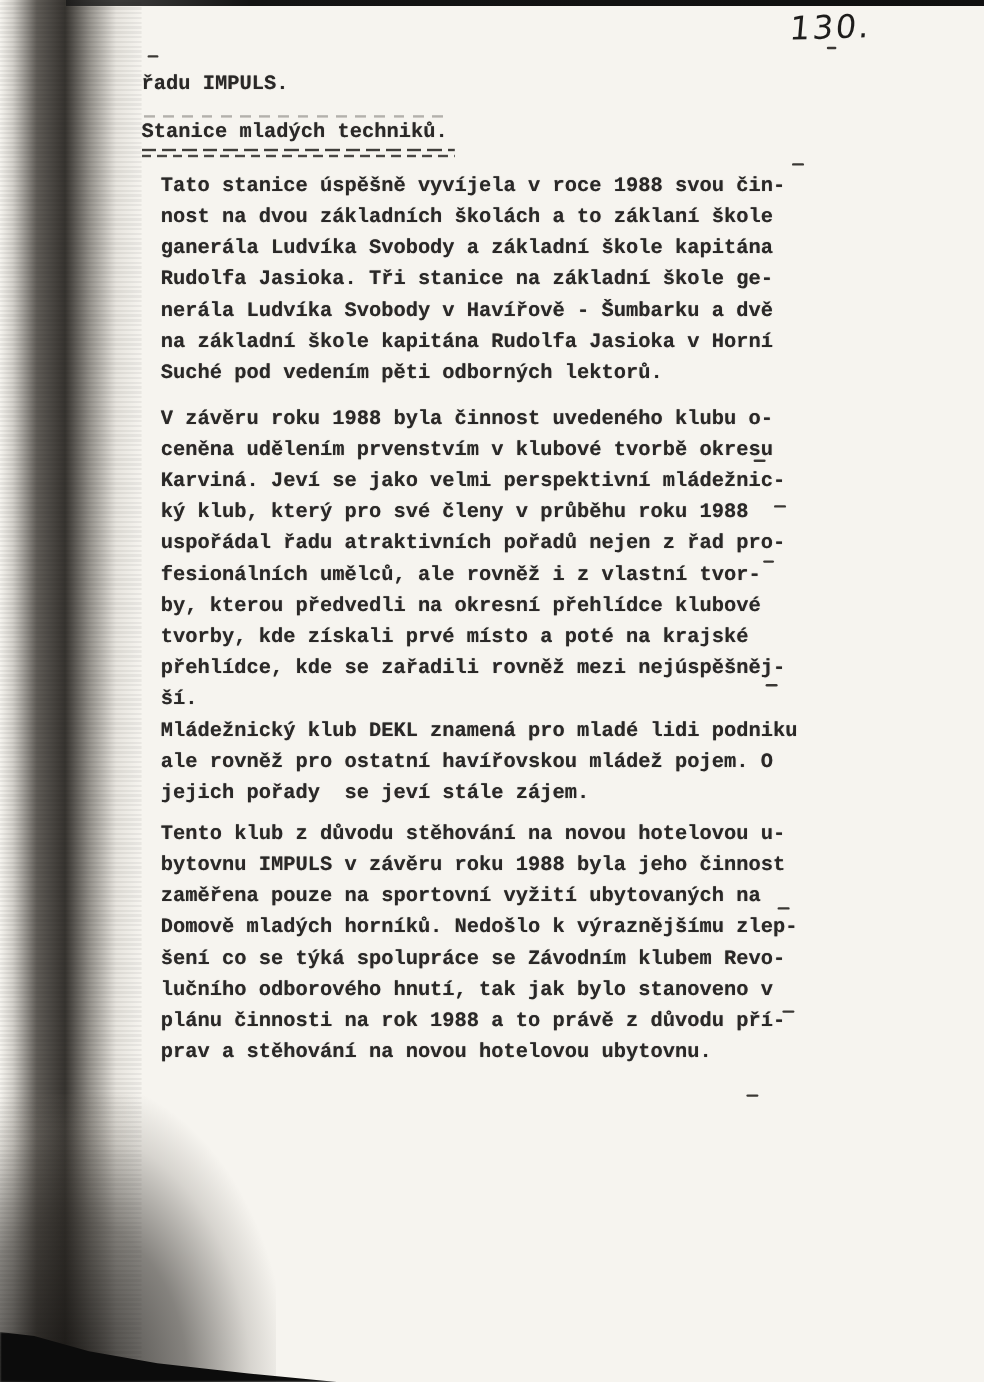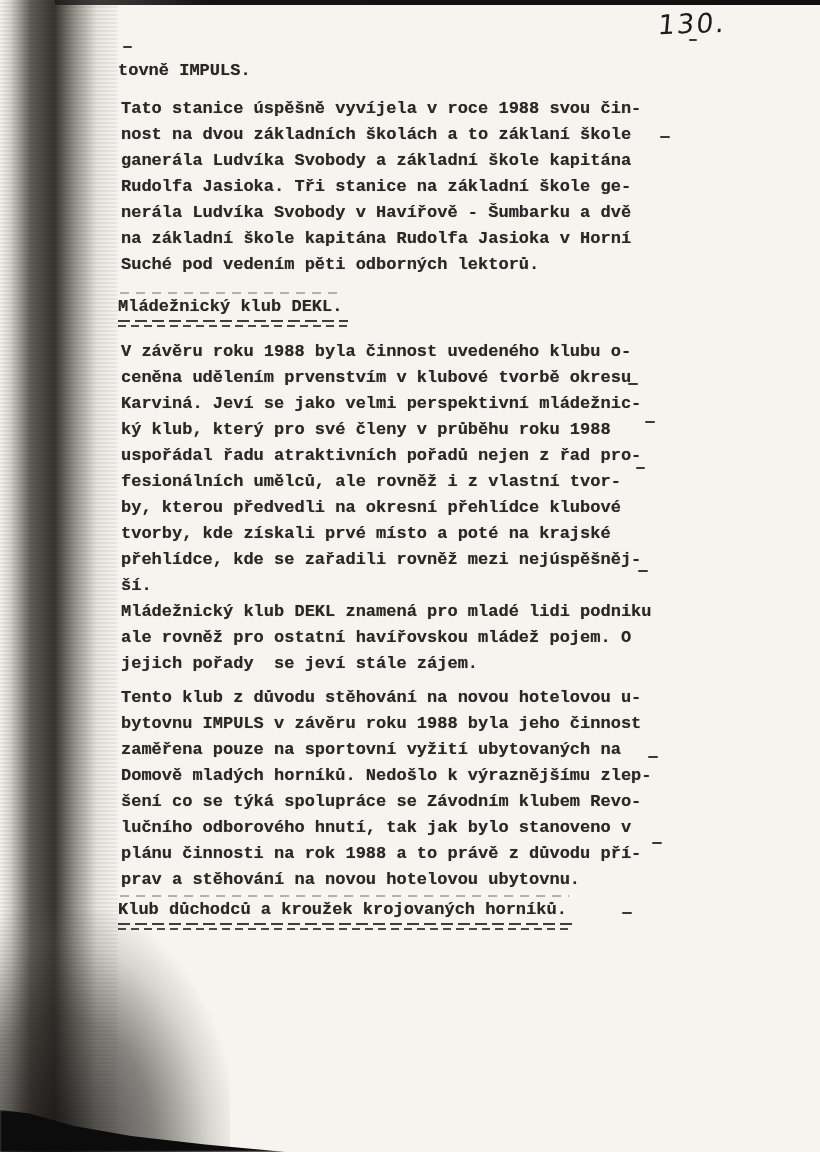--- a/index.html
+++ b/index.html
@@ -54,21 +54,21 @@
 
   
   .content {
     position: absolute; left: 118px; top: 58px; width: 604px;
     color: #2a2827;
     font-size: 17px; font-weight: 700; line-height: 26px;
     text-shadow: 0 0 0.7px rgba(20,18,16,0.55);
   }
   .intro { white-space: pre-wrap; }
   section { margin: 0; }
-  p.body { margin: 12px 0 0 3px; white-space: pre-wrap; }
+  p.body { margin: 12px 0 0 16px; white-space: pre-wrap; }
   h2.heading {
     display: inline-block;
     position: relative;
     margin: 12px 0 0 0;
     padding: 4px 6px 9px 0;
     font-size: 17px; font-weight: 700; line-height: 22px;
     background-image:
       repeating-linear-gradient(90deg, rgba(44,42,39,0.9) 0 12px, transparent 12px 17px),
       repeating-linear-gradient(90deg, rgba(44,42,39,0.85) 0 8px, transparent 8px 13px);
     background-size: 100% 2px, 100% 2px;
@@ -106,34 +106,34 @@
   <div class="mark" style="left:660px; top:136px; width:10px;"></div>
   <div class="mark" style="left:628px; top:383px; width:10px;"></div>
   <div class="mark" style="left:645px; top:421px; width:10px;"></div>
   <div class="mark" style="left:636px; top:467px; width:9px;"></div>
   <div class="mark" style="left:638px; top:570px; width:10px;"></div>
   <div class="mark" style="left:648px; top:756px; width:10px;"></div>
   <div class="mark" style="left:652px; top:842px; width:10px;"></div>
   <div class="mark" style="left:622px; top:912px; width:10px;"></div>
 
   <div class="content">
-    <div class="intro">tovně IMPULS.</div>
+    <div class="intro">řadu IMPULS.</div>
 
     <section class="sec1">
+      <h2 class="heading">Stanice mladých techniků.</h2>
       <p class="body">Tato stanice úspěšně vyvíjela v roce 1988 svou čin-
 nost na dvou základních školách a to záklaní škole
 ganerála Ludvíka Svobody a základní škole kapitána
 Rudolfa Jasioka. Tři stanice na základní škole ge-
 nerála Ludvíka Svobody v Havířově - Šumbarku a dvě
 na základní škole kapitána Rudolfa Jasioka v Horní
 Suché pod vedením pěti odborných lektorů.</p>
     </section>
 
     <section class="sec2">
-      <h2 class="heading">Mládežnický klub DEKL.</h2>
       <p class="body">V závěru roku 1988 byla činnost uvedeného klubu o-
 ceněna udělením prvenstvím v klubové tvorbě okresu
 Karviná. Jeví se jako velmi perspektivní mládežnic-
 ký klub, který pro své členy v průběhu roku 1988
 uspořádal řadu atraktivních pořadů nejen z řad pro-
 fesionálních umělců, ale rovněž i z vlastní tvor-
 by, kterou předvedli na okresní přehlídce klubové
 tvorby, kde získali prvé místo a poté na krajské
 přehlídce, kde se zařadili rovněž mezi nejúspěšněj-
 ší.
@@ -147,17 +147,16 @@
 bytovnu IMPULS v závěru roku 1988 byla jeho činnost
 zaměřena pouze na sportovní vyžití ubytovaných na
 Domově mladých horníků. Nedošlo k výraznějšímu zlep-
 šení co se týká spolupráce se Závodním klubem Revo-
 lučního odborového hnutí, tak jak bylo stanoveno v
 plánu činnosti na rok 1988 a to právě z důvodu pří-
 prav a stěhování na novou hotelovou ubytovnu.</p>
     </section>
 
     <section class="sec4">
-      <h2 class="heading">Klub důchodců a kroužek krojovaných horníků.</h2>
     </section>
   </div>
 
 </div>
 
 </body></html>

